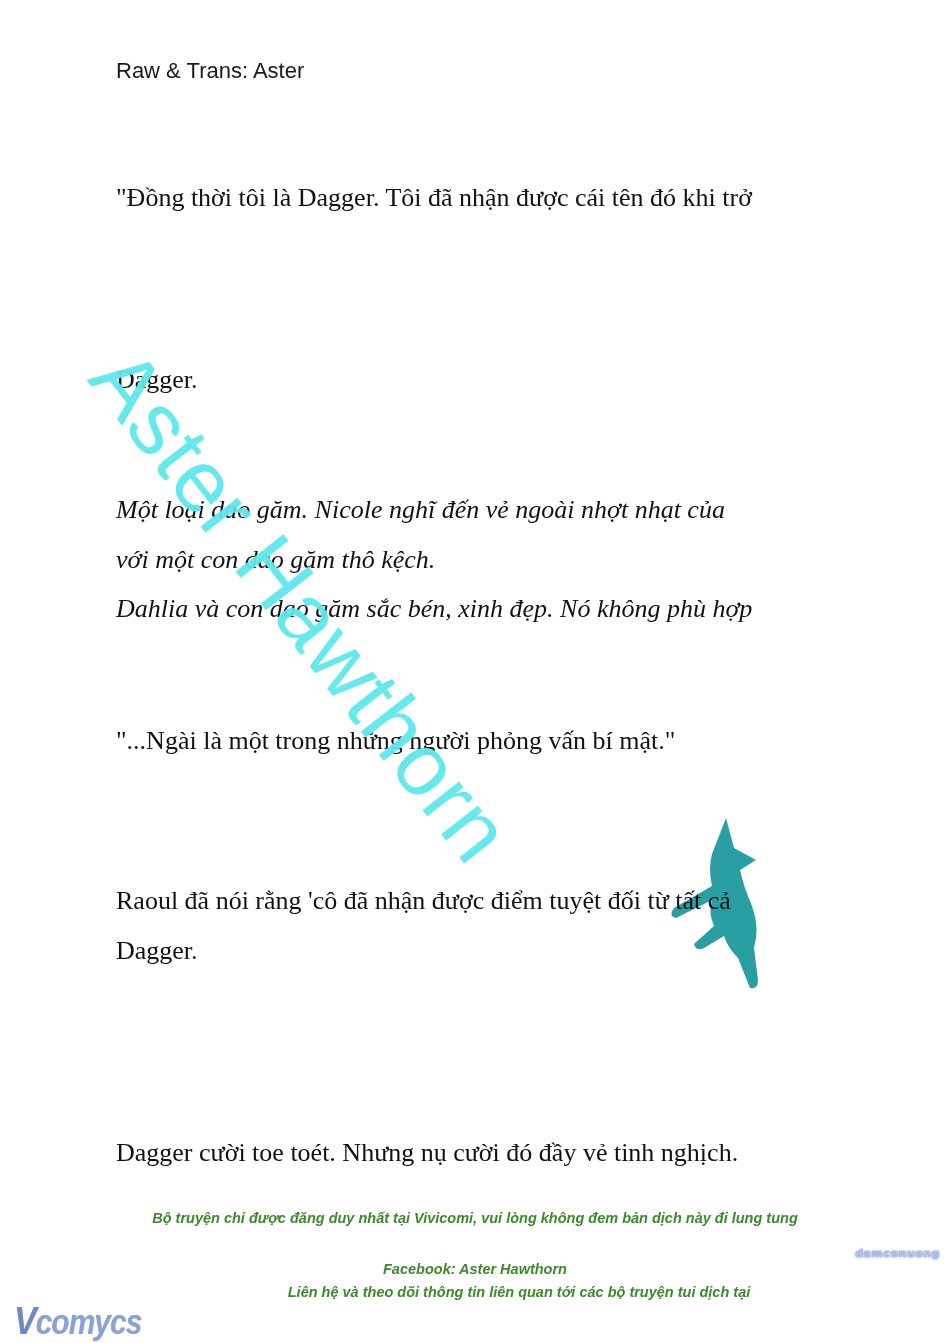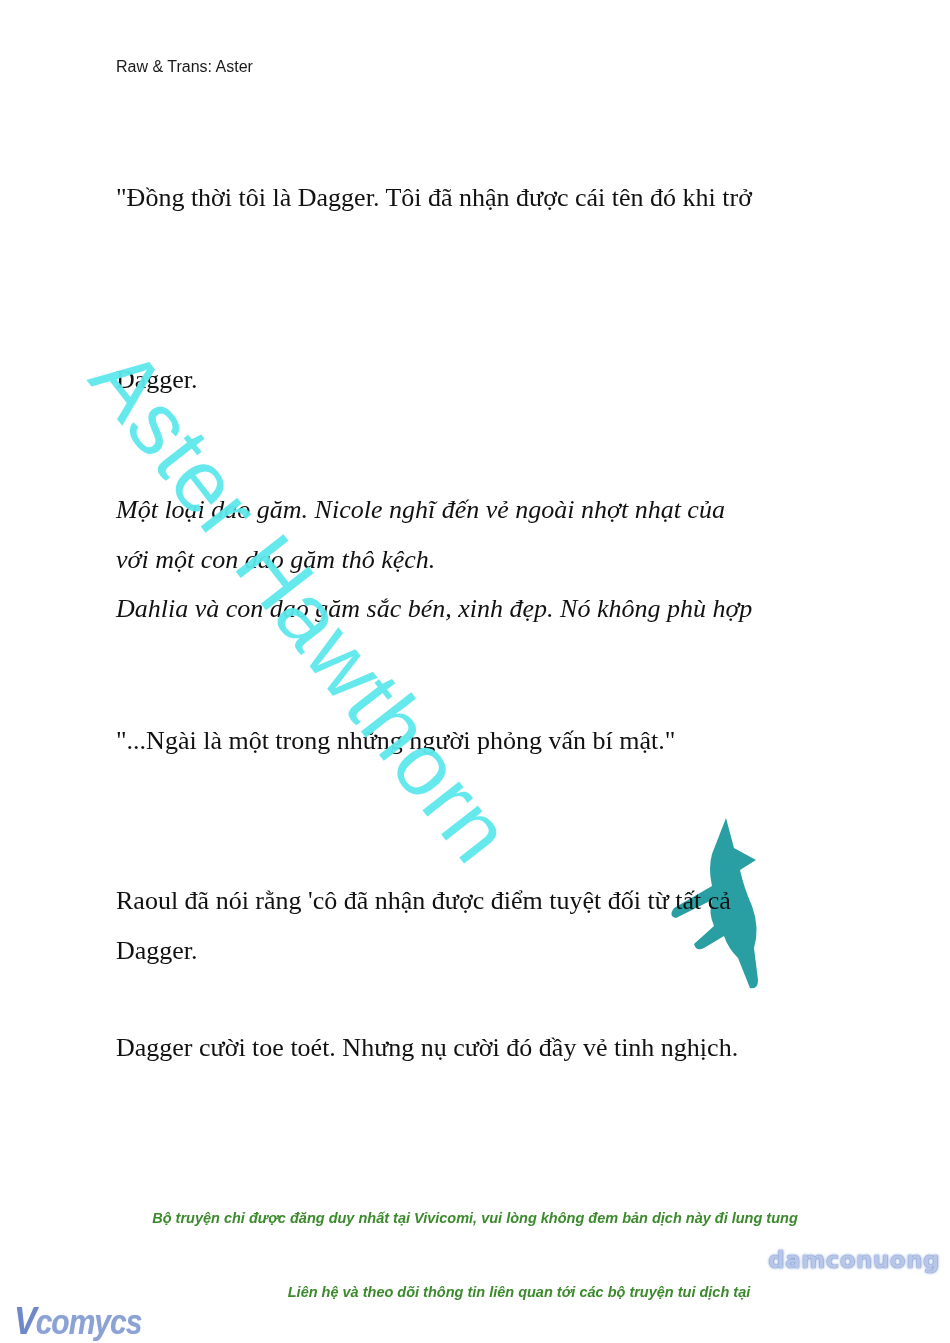--- a/index.html
+++ b/index.html
@@ -16,21 +16,21 @@
   .page {
     position: absolute;
     inset: 0;
     background: #ffffff;
   }
   .header-credit {
     position: absolute;
     left: 116px;
     top: 58px;
     font-family: "Liberation Sans", sans-serif;
-    font-size: 16px;
+    font-size: 22px;
     color: #1a1a1a;
     z-index: 3;
   }
   .body-text {
     position: absolute;
     left: 116px;
     width: 740px;
     font-family: "Liberation Serif", serif;
     font-size: 26px;
     line-height: 49.5px;
@@ -91,21 +91,21 @@
   }
   .logo-left .v {
     color: #6f89c6;
     font-size: 34px;
   }
   .logo-right {
     position: absolute;
     right: 10px;
     top: 1247px;
     font-family: "DejaVu Sans", sans-serif;
-    font-size: 23px;
+    font-size: 11px;
     font-weight: bold;
     color: #b8c6e8;
     letter-spacing: 0.5px;
     text-shadow: 0 0 3px #6f8fd0, 0 0 1px #5a78c0;
   }
 </style>
 </head>
 <body>
 
 <div class="page">
@@ -128,21 +128,21 @@
 
   <div class="body-text" style="top:716px;">
     <span class="para-line">"...Ngài là một trong những người phỏng vấn bí mật."</span>
   </div>
 
   <div class="body-text" style="top:876px;">
     <span class="para-line">Raoul đã nói rằng 'cô đã nhận được điểm tuyệt đối từ tất cả</span>
     <span class="para-line">Dagger.</span>
   </div>
 
-  <div class="body-text" style="top:1023px;">
+  <div class="body-text" style="top:1128px;">
     <span class="para-line">Dagger cười toe toét. Nhưng nụ cười đó đầy vẻ tinh nghịch.</span>
   </div>
 
   <div class="watermark">Aster Hawthorn</div>
 
   <svg class="cat" viewBox="0 0 110 185">
     <path fill="#2a9fa3" d="
       M 58 10
       L 66 40
       L 88 52
@@ -159,19 +159,20 @@
       Q 40 104 44 92
       L 8 110
       Q 0 108 6 100
       L 44 78
       Q 40 60 44 46
       Z"></path>
   </svg>
 
   <div class="footer-note" style="top:1210px;">Bộ truyện chỉ được đăng duy nhất tại Vivicomi, vui lòng không đem bản dịch này đi lung tung</div>
   <div class="footer-note" style="top:1284px;margin-left:44px;">Liên hệ và theo dõi thông tin liên quan tới các bộ truyện tui dịch tại</div>
+  <div class="footer-note" style="top:1261px;">Facebook: Aster Hawthorn</div>
 
   <div class="logo-left">
     <span class="v">V</span><span>comycs</span>
   </div>
   <div class="logo-right">damconuong</div>
 
 </div>
 
 </body></html>

